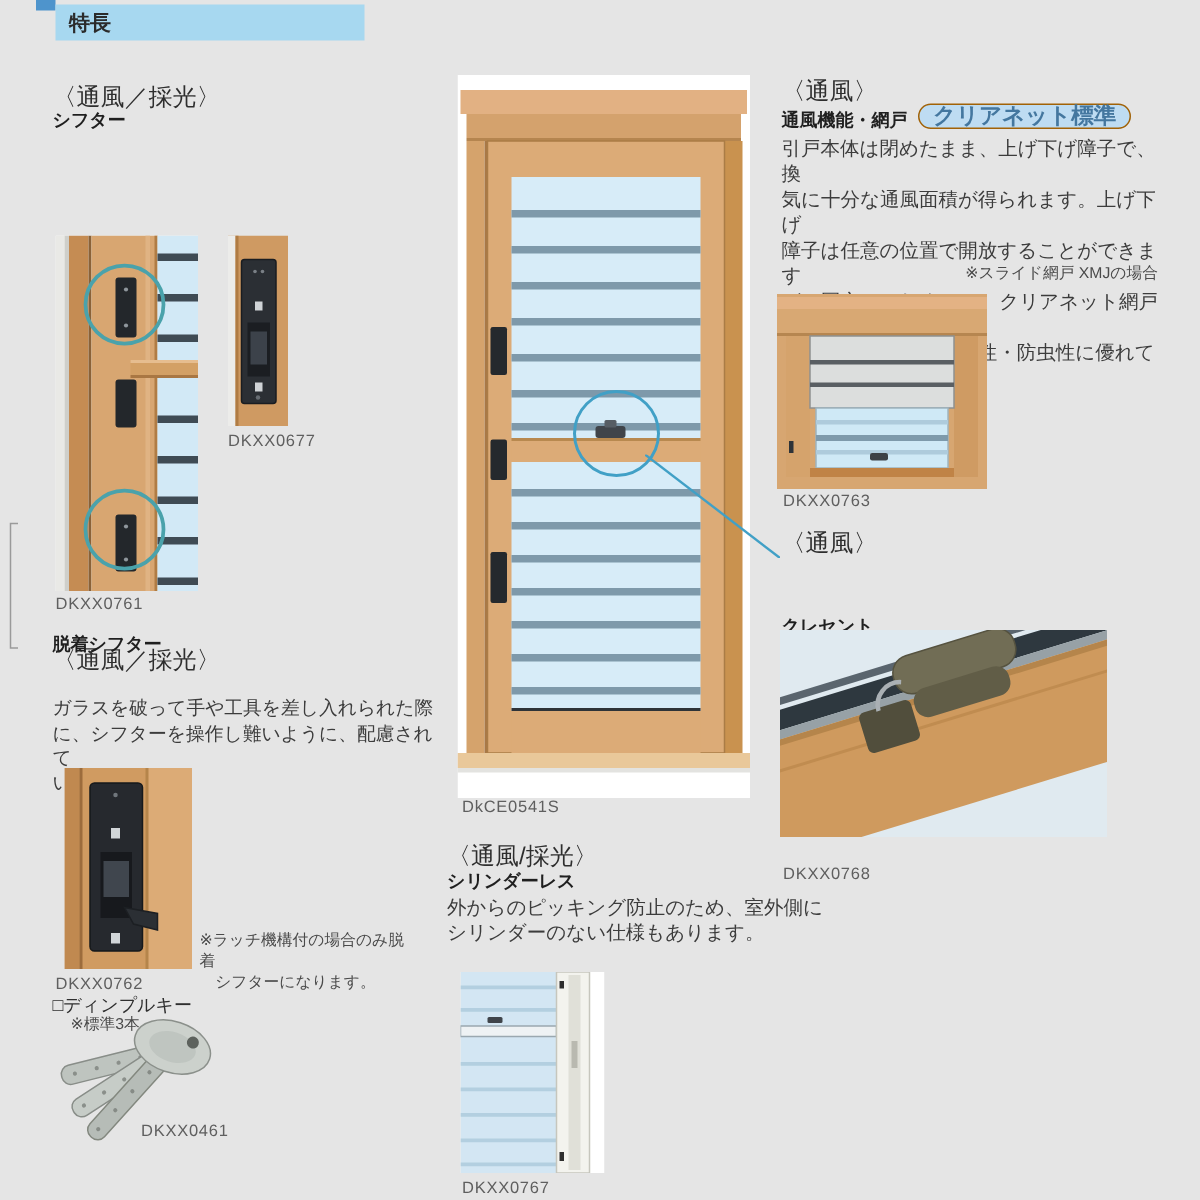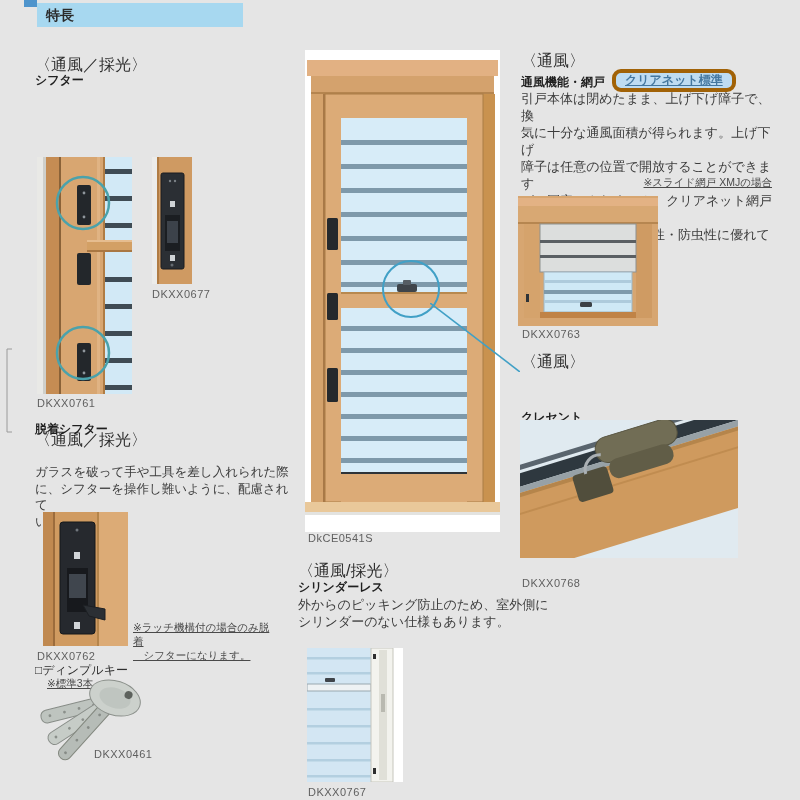--- a/index.html
+++ b/index.html
@@ -3,27 +3,27 @@
 <meta charset="utf-8">
 <style>
   html,body{margin:0;padding:0;background:#fff;}
   #page{position:relative;width:800px;height:800px;background:#e5e5e5;overflow:hidden;
         font-family:"Liberation Sans","DejaVu Sans",sans-serif;color:#3a3a3a;}
   .abs{position:absolute;}
   .cat{font-size:16px;color:#2e2e2e;letter-spacing:0;}
   .hd{font-size:12px;font-weight:bold;color:#1f1f1f;}
   .body{font-size:12.5px;line-height:16.5px;white-space:pre-line;color:#3c3c3c;}
   .cap{font-size:11px;color:#5f5f5f;letter-spacing:.5px;}
-  .note{font-size:10.5px;line-height:14px;white-space:pre-line;color:#4a4a4a;text-decoration:underline;}
+  .note{font-size:10.5px;line-height:14px;white-space:pre-line;color:#4a4a4a;}
   .hdrbar{background:#a7d8f0;height:24px;line-height:24px;padding-left:9px;
           font-size:14px;font-weight:bold;color:#2b2b2b;}
   .accent{background:#4e94cc;}
   .badge{display:inline-block;vertical-align:2px;margin-left:7px;background:#bedcf2;
-         color:#44779f;font-size:12px;line-height:13px;padding:1px 9px;border-radius:9px;
-         border:4px solid #a16207;font-weight:bold;text-decoration:underline;}
+         color:#44779f;font-size:15px;line-height:13px;padding:1px 9px;border-radius:9px;
+         border:1px solid #a16207;font-weight:bold;}
   .circle{border:2.5px solid #41a0c6;border-radius:50%;background:transparent;}
   svg{display:block;}
 </style>
 </head>
 <body>
 
 <div id="page">
 
   <div class="abs accent" style="left:24px;top:0;width:13px;height:7px;"></div>
   <div class="abs hdrbar" style="left:37px;top:3px;width:197px;">特長</div>

